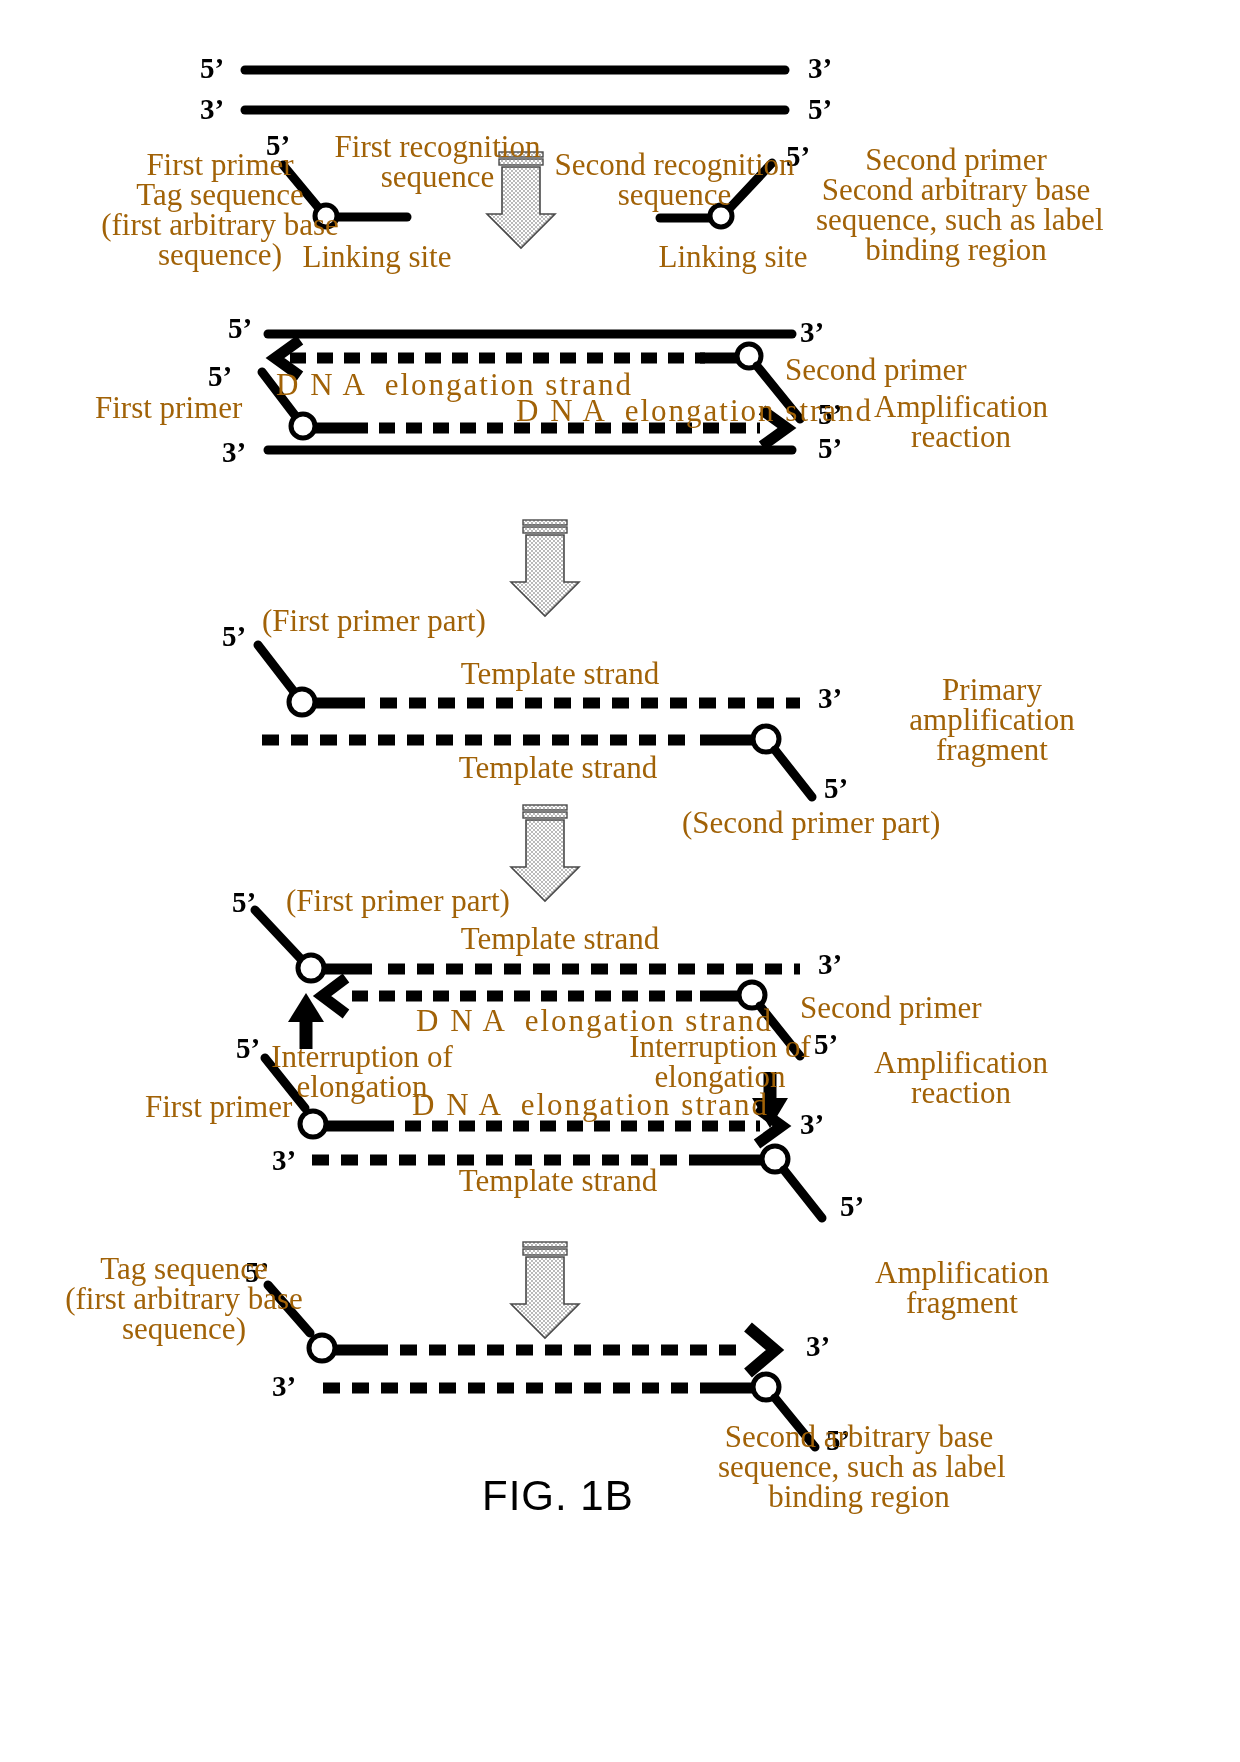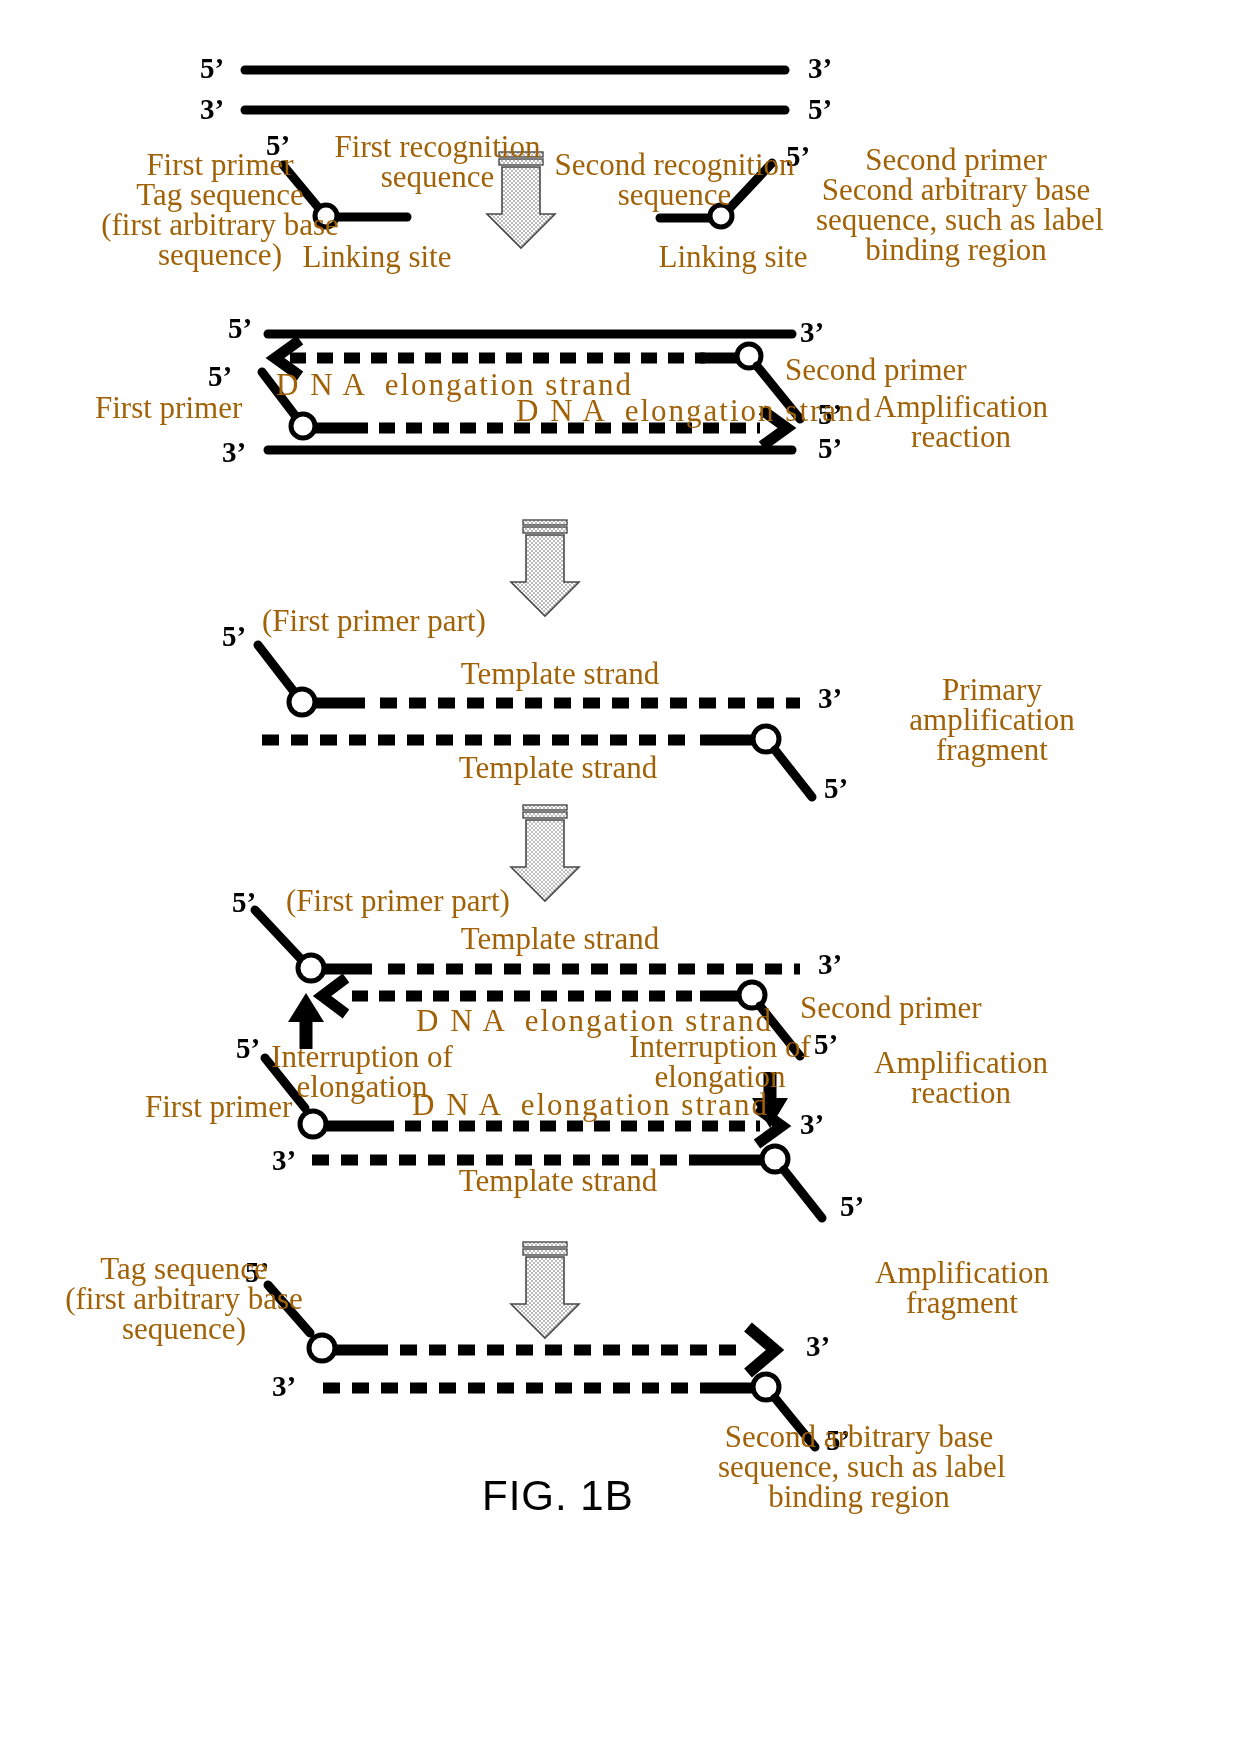--- a/index.html
+++ b/index.html
@@ -221,20 +221,21 @@
   <div class="lbl left" style="left:785px; top:355px; width:215px;">Second primer</div>
   <div class="lbl center" style="left:866px; top:392px; width:190px;">Amplification<br>reaction</div>
 
   <span class="prime" style="left:222px; top:622px;">5’</span>
   <span class="prime" style="left:818px; top:684px;">3’</span>
   <span class="prime" style="left:824px; top:774px;">5’</span>
 
   <div class="lbl left" style="left:262px; top:606px; width:280px;">(First primer part)</div>
   <div class="lbl center" style="left:440px; top:659px; width:240px;">Template strand</div>
   <div class="lbl center" style="left:438px; top:753px; width:240px;">Template strand</div>
+  <div class="lbl left" style="left:682px; top:808px; width:300px;">(Second primer part)</div>
   <div class="lbl center" style="left:892px; top:675px; width:200px;">Primary<br>amplification<br>fragment</div>
 
   <span class="prime" style="left:232px; top:888px;">5’</span>
   <span class="prime" style="left:818px; top:950px;">3’</span>
   <span class="prime" style="left:814px; top:1030px;">5’</span>
   <span class="prime" style="left:236px; top:1034px;">5’</span>
   <span class="prime" style="left:800px; top:1110px;">3’</span>
   <span class="prime" style="left:272px; top:1146px;">3’</span>
   <span class="prime" style="left:840px; top:1192px;">5’</span>
 

